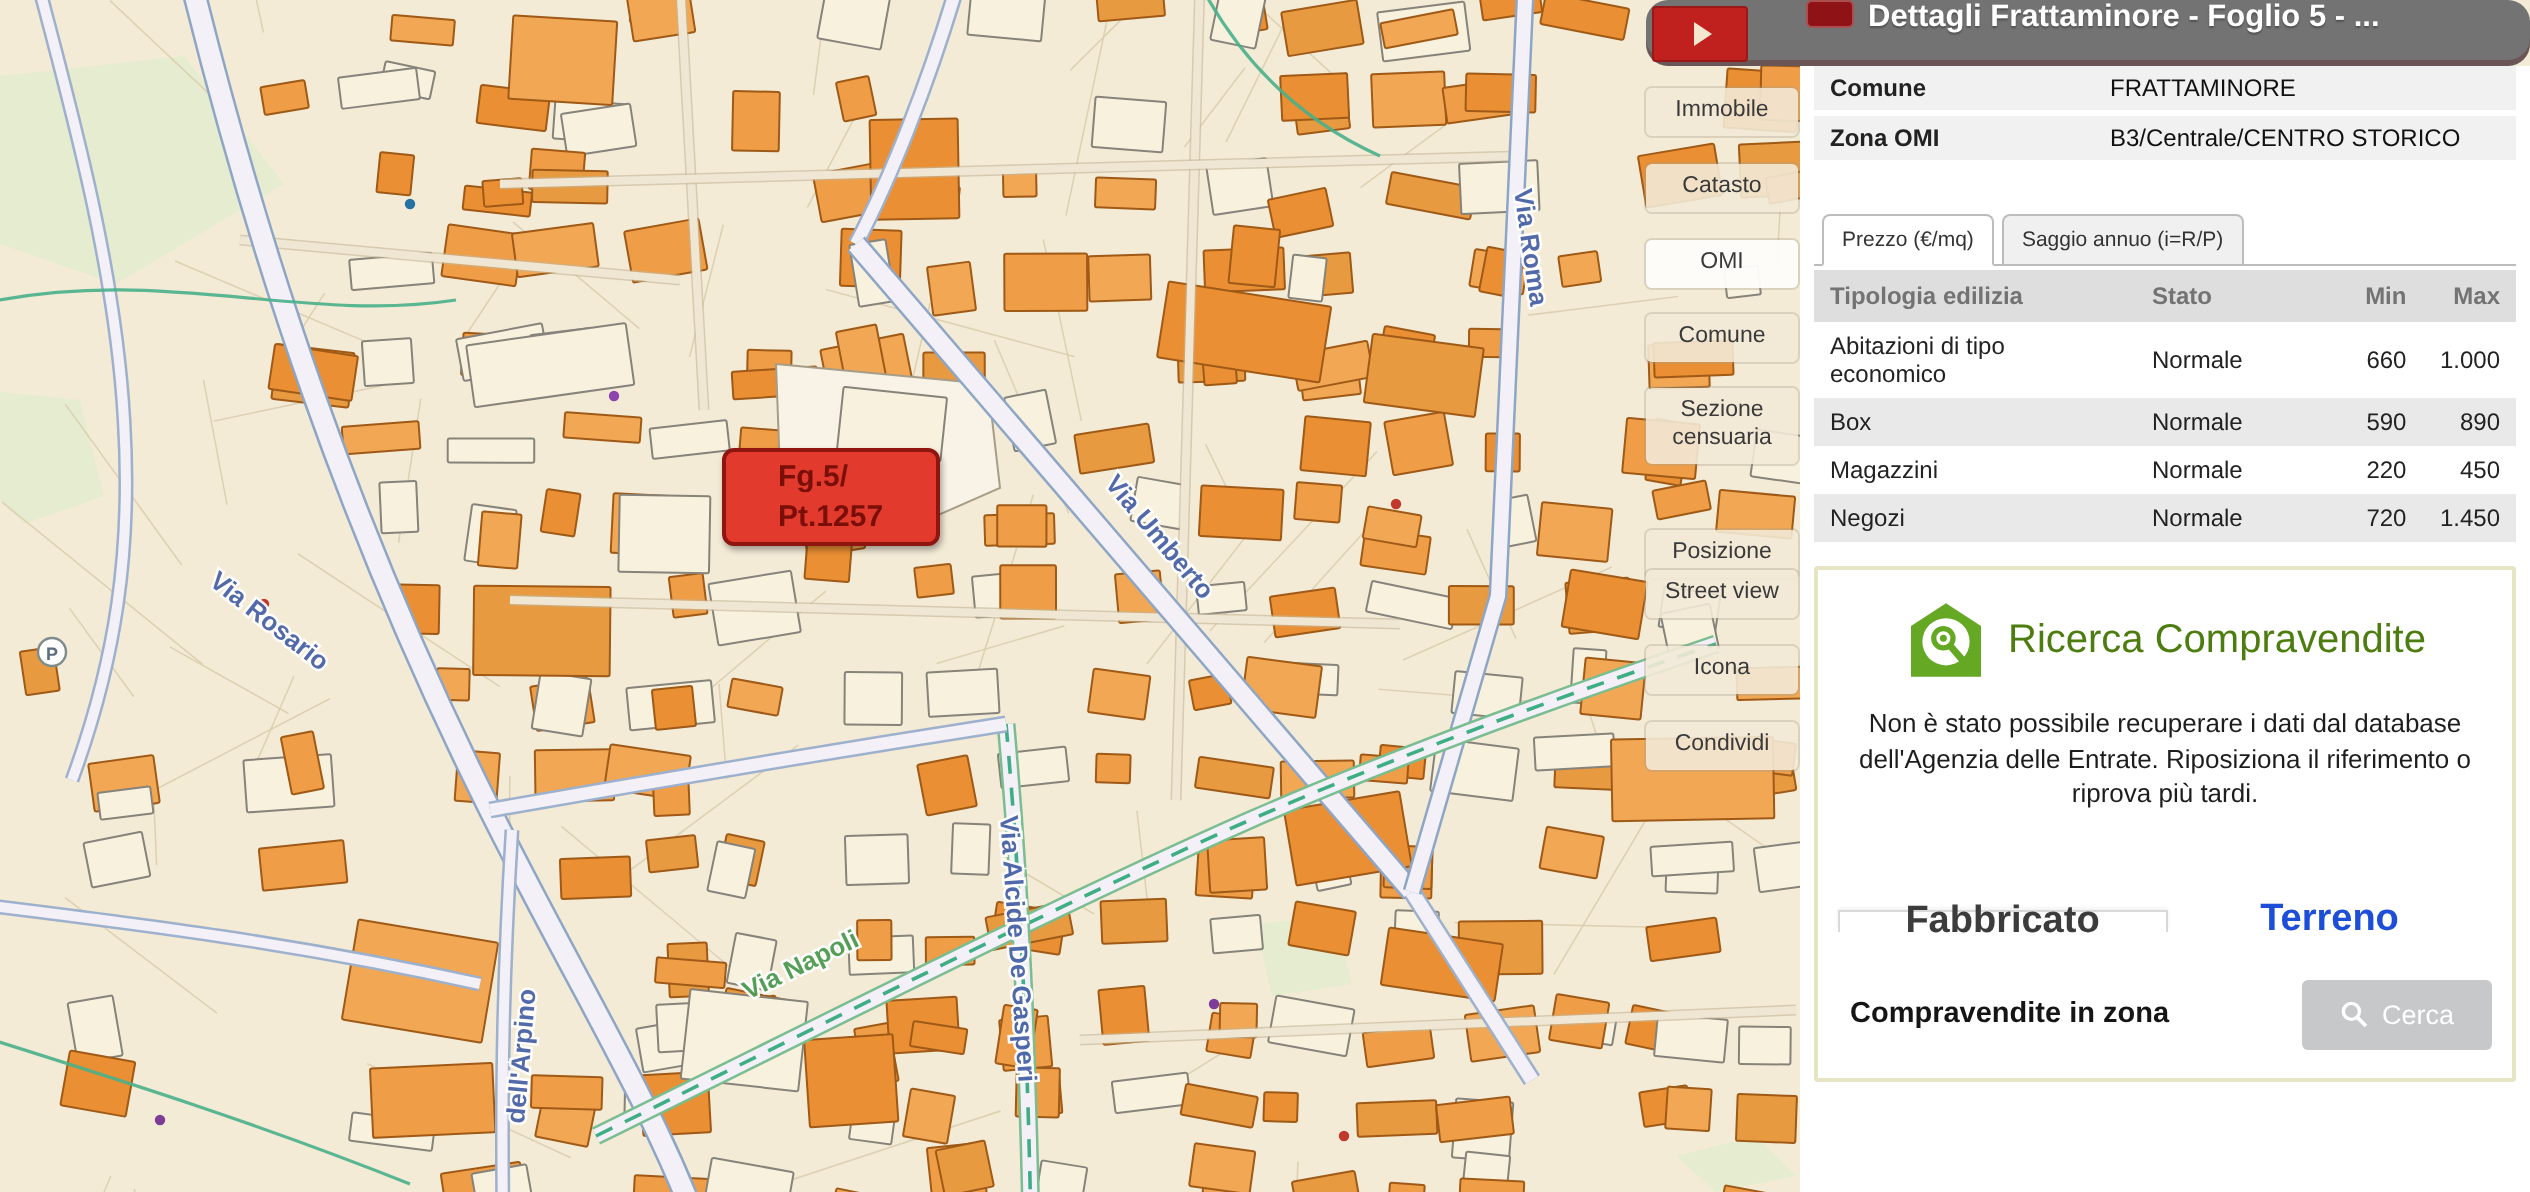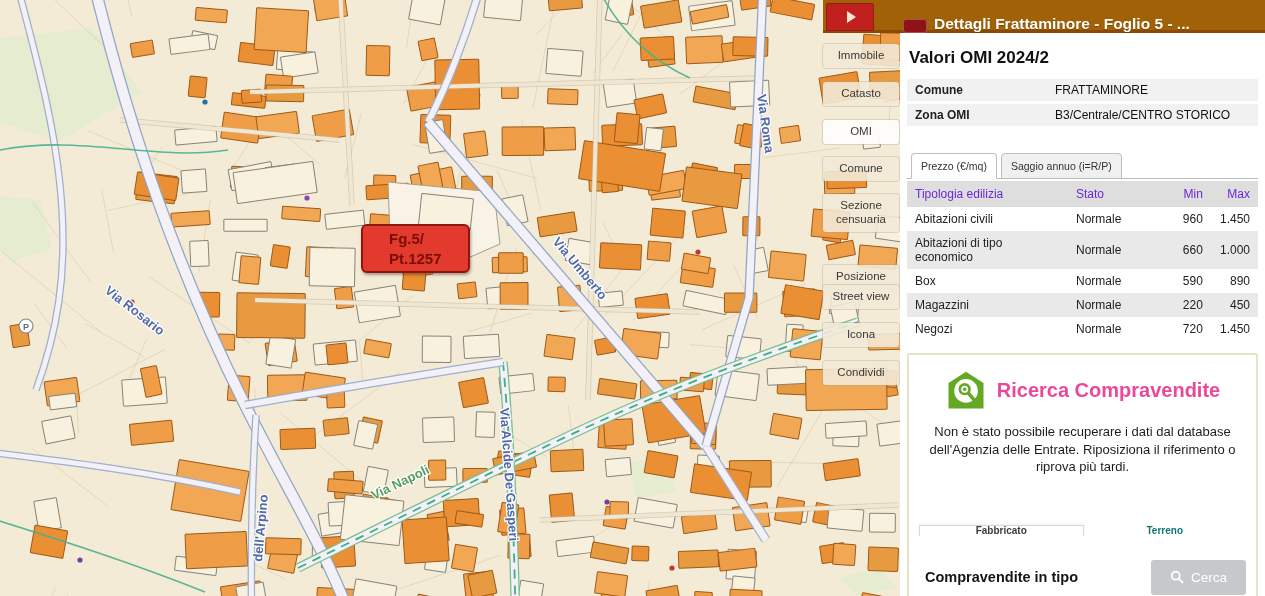--- a/index.html
+++ b/index.html
@@ -13,22 +13,22 @@
        font-weight:bold;font-size:15px;line-height:1.3;box-shadow:1px 2px 3px rgba(0,0,0,.35);
        cursor:pointer;white-space:nowrap;}
   
   #sidebar{position:absolute;left:822px;top:0;width:78px;height:596px;}
   .side-item{position:absolute;left:1px;width:76px;min-height:24px;display:flex;align-items:center;
        justify-content:center;text-align:center;background:rgba(242,233,214,.9);
        border-radius:3px;font-size:11.5px;color:#3a3a3a;cursor:pointer;line-height:1.2;
        box-shadow:0 0 0 1px rgba(170,158,135,.35);padding:2px 2px;box-sizing:border-box;}
   .side-item.active{background:rgba(253,252,250,.97);}
   
-  #header{position:absolute;left:823px;top:0;width:442px;height:33px;background:#a16207;
-       display:flex;align-items:flex-end;box-shadow:inset 0 -3px 0 rgba(80,0,0,.25);}
+  #header{position:absolute;left:823px;top:0;width:442px;height:33px;background:#737373;
+       display:flex;align-items:flex-start;box-shadow:inset 0 -3px 0 rgba(80,0,0,.25);border-radius:11px;}
   #collapse-btn{position:absolute;left:3px;top:3px;width:46px;height:26px;background:#c0211e;
        border:1px solid #9a1815;border-radius:2px;display:flex;align-items:center;
        justify-content:center;cursor:pointer;}
   #collapse-btn .tri{width:0;height:0;border-left:9px solid #f3e7d0;
        border-top:6px solid transparent;border-bottom:6px solid transparent;margin-left:3px;}
   #title-badge{width:24px;height:14px;background:#8f1316;border-radius:3px;margin-left:80px;
        margin-right:7px;flex:none;box-shadow:inset 0 0 0 1px rgba(255,255,255,.25);}
   #header-title{color:#fff;font-weight:bold;font-size:15.5px;white-space:nowrap;overflow:hidden;
        text-shadow:0 1px 1px rgba(0,0,0,.3);}
   
@@ -39,35 +39,35 @@
   .info-row .lbl{width:140px;font-weight:bold;color:#222;flex:none;}
   .info-row .val{color:#111;}
   
   #value-tabs{display:flex;margin-top:26px;border-bottom:1px solid #bbb;padding-left:4px;}
   .vtab{font-size:10.5px;color:#333;background:#f0f0f0;border:1px solid #bdbdbd;
        border-radius:4px 4px 0 0;padding:6px 9px;margin-right:4px;position:relative;top:1px;
        cursor:pointer;white-space:nowrap;}
   .vtab.active{background:#fff;border-bottom-color:#fff;}
   
   #omi-table{width:100%;border-collapse:collapse;font-size:12px;margin-top:2px;}
-  #omi-table th{background:#dedede;text-align:left;font-weight:normal;color:#6d28d9;padding:6px 8px;}
+  #omi-table th{background:#dedede;text-align:left;font-weight:bold;color:#737373;padding:6px 8px;}
   #omi-table th.num,#omi-table td.num{text-align:right;}
   #omi-table td{padding:5px 8px;color:#222;}
   #omi-table tbody tr:nth-child(even){background:#e9e9e9;}
   
   #ricerca-card{margin-top:12px;border:2px solid #e7e4c3;border-radius:2px;padding:12px 10px 14px 10px;}
   #ricerca-head{display:flex;align-items:center;justify-content:center;gap:10px;margin-top:2px;}
-  #ricerca-title{font-size:20px;font-weight:bold;color:#ec4899;}
+  #ricerca-title{font-size:20px;font-weight:normal;color:#4d7c0f;}
   #ricerca-msg{font-size:13px;color:#1d1d1d;text-align:center;line-height:1.35;margin:12px 2px 0 2px;}
   #ricerca-tabs{display:flex;margin-top:16px;height:44px;}
-  .rtab{flex:1;display:flex;align-items:center;justify-content:center;font-size:10px;
+  .rtab{flex:1;display:flex;align-items:center;justify-content:center;font-size:19px;
        font-weight:bold;cursor:pointer;margin-top:33px;}
   .rtab.active{background:#fff;border:1px solid #d9d9d9;border-bottom:none;color:#3c3c3c;
        box-shadow:0 -1px 2px rgba(0,0,0,.06);}
-  .rtab.alt{color:#0f766e;}
+  .rtab.alt{color:#1d4ed8;}
   #ricerca-bottom{display:flex;align-items:center;justify-content:space-between;margin-top:24px;}
   #zone-label{font-size:14.5px;font-weight:bold;color:#151515;margin-left:6px;}
   #cerca-btn{background:#c6c8ca;color:#fff;border:none;border-radius:3px;padding:10px 19px;
        font-size:13.5px;font-family:"Liberation Sans",sans-serif;display:flex;align-items:center;
        gap:7px;cursor:pointer;}
 </style>
 </head>
 <body>
 
 <div id="app">
@@ -494,21 +494,20 @@
 
   <div id="header">
     <div id="collapse-btn">
       <span class="tri"></span>
     </div>
     <div id="title-badge"></div>
     <div id="header-title">Dettagli Frattaminore - Foglio 5 - ...</div>
   </div>
 
   <div id="panel">
-    <div id="omi-title">Valori OMI 2024/2</div>
     <div id="info-rows">
         <div class="info-row">
           <span class="lbl">Comune</span>
           <span class="val">FRATTAMINORE</span>
         </div>
         <div class="info-row">
           <span class="lbl">Zona OMI</span>
           <span class="val">B3/Centrale/CENTRO STORICO</span>
         </div>
       </div>
@@ -521,26 +520,20 @@
     <table id="omi-table">
       <thead>
           <tr>
             <th style="width: 145px;">Tipologia edilizia</th>
             <th style="width: 90px;">Stato</th>
             <th class="num">Min</th>
             <th class="num">Max</th>
           </tr>
         </thead>
       <tbody>
-          <tr>
-            <td>Abitazioni civili</td>
-            <td>Normale</td>
-            <td class="num">960</td>
-            <td class="num">1.450</td>
-          </tr>
           <tr>
             <td>Abitazioni di tipo economico</td>
             <td>Normale</td>
             <td class="num">660</td>
             <td class="num">1.000</td>
           </tr>
           <tr>
             <td>Box</td>
             <td>Normale</td>
             <td class="num">590</td>
@@ -571,21 +564,21 @@
           <line x1="27" y1="28" x2="33.5" y2="35.5" stroke="#64a823" stroke-width="4" stroke-linecap="round"></line>
         </svg>
         <span id="ricerca-title">Ricerca Compravendite</span>
       </div>
       <div id="ricerca-msg">Non è stato possibile recuperare i dati dal database dell'Agenzia delle Entrate. Riposiziona il riferimento o riprova più tardi.</div>
       <div id="ricerca-tabs">
           <div class="rtab active">Fabbricato</div>
           <div class="rtab alt">Terreno</div>
         </div>
       <div id="ricerca-bottom">
-        <span id="zone-label">Compravendite in tipo</span>
+        <span id="zone-label">Compravendite in zona</span>
         <button id="cerca-btn">
           <svg width="14" height="14" viewBox="0 0 14 14">
             <circle cx="5.7" cy="5.7" r="4" fill="none" stroke="#fff" stroke-width="1.7"></circle>
             <line x1="8.8" y1="8.8" x2="13" y2="13" stroke="#fff" stroke-width="1.9"></line>
           </svg>
           <span>Cerca</span>
         </button>
       </div>
     </div>
   </div>

